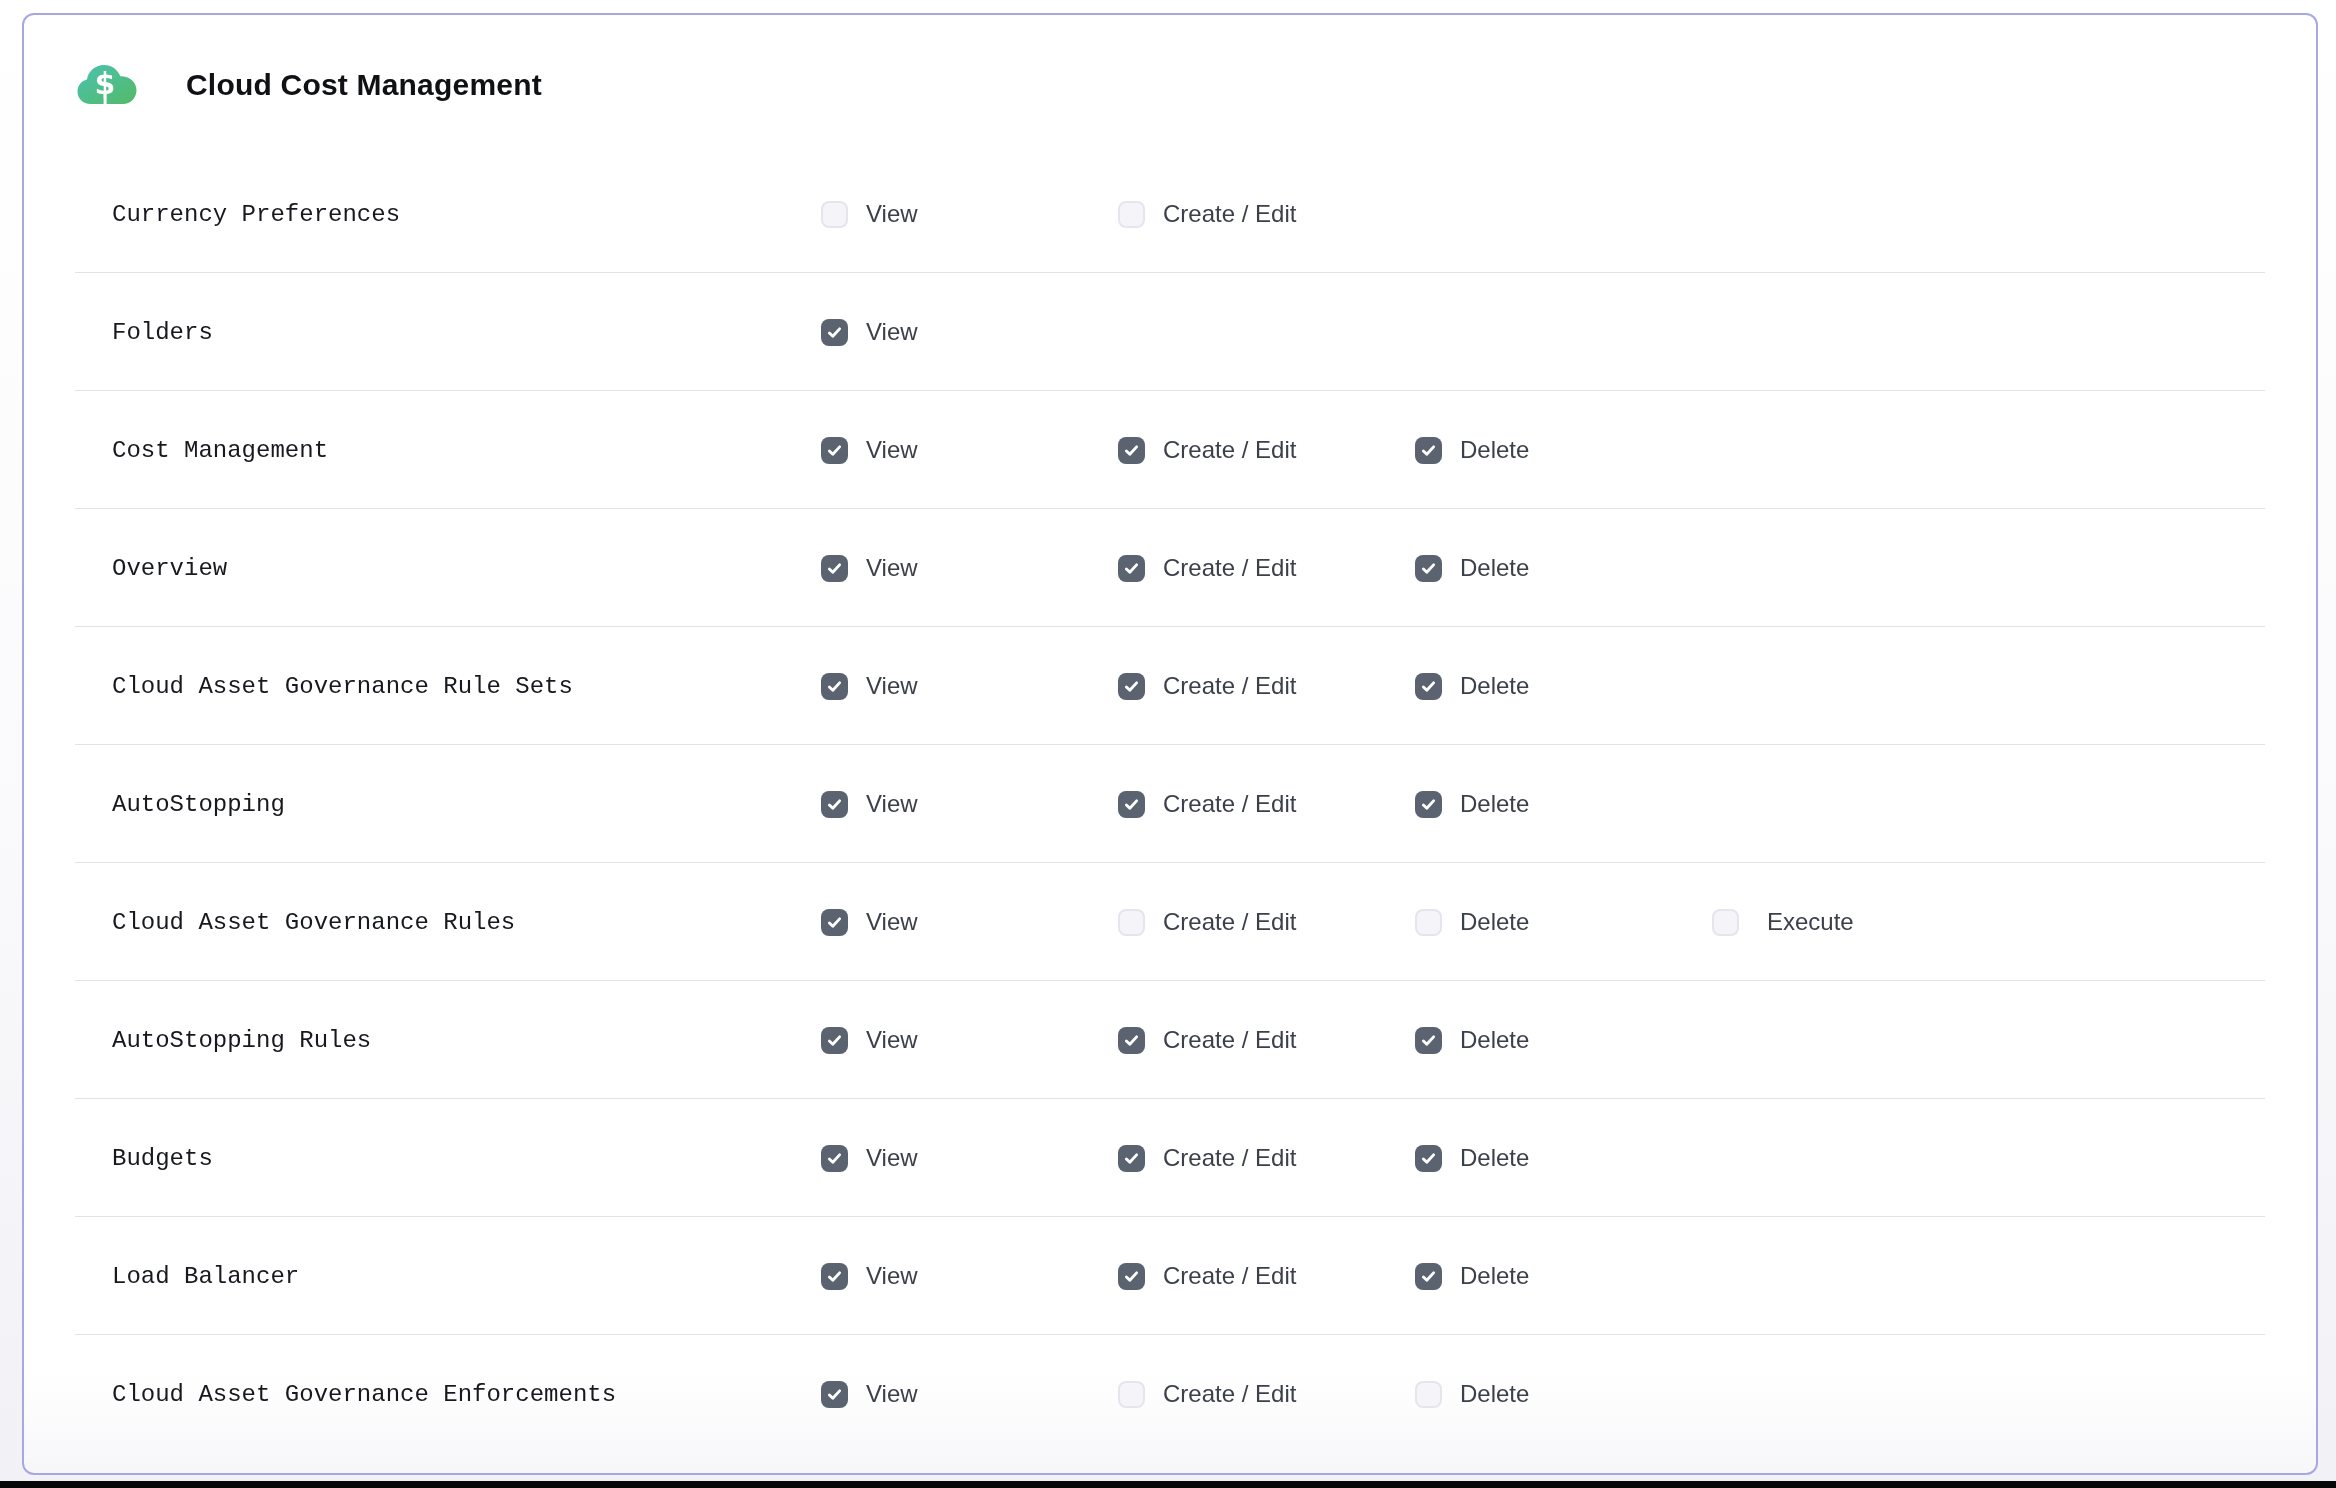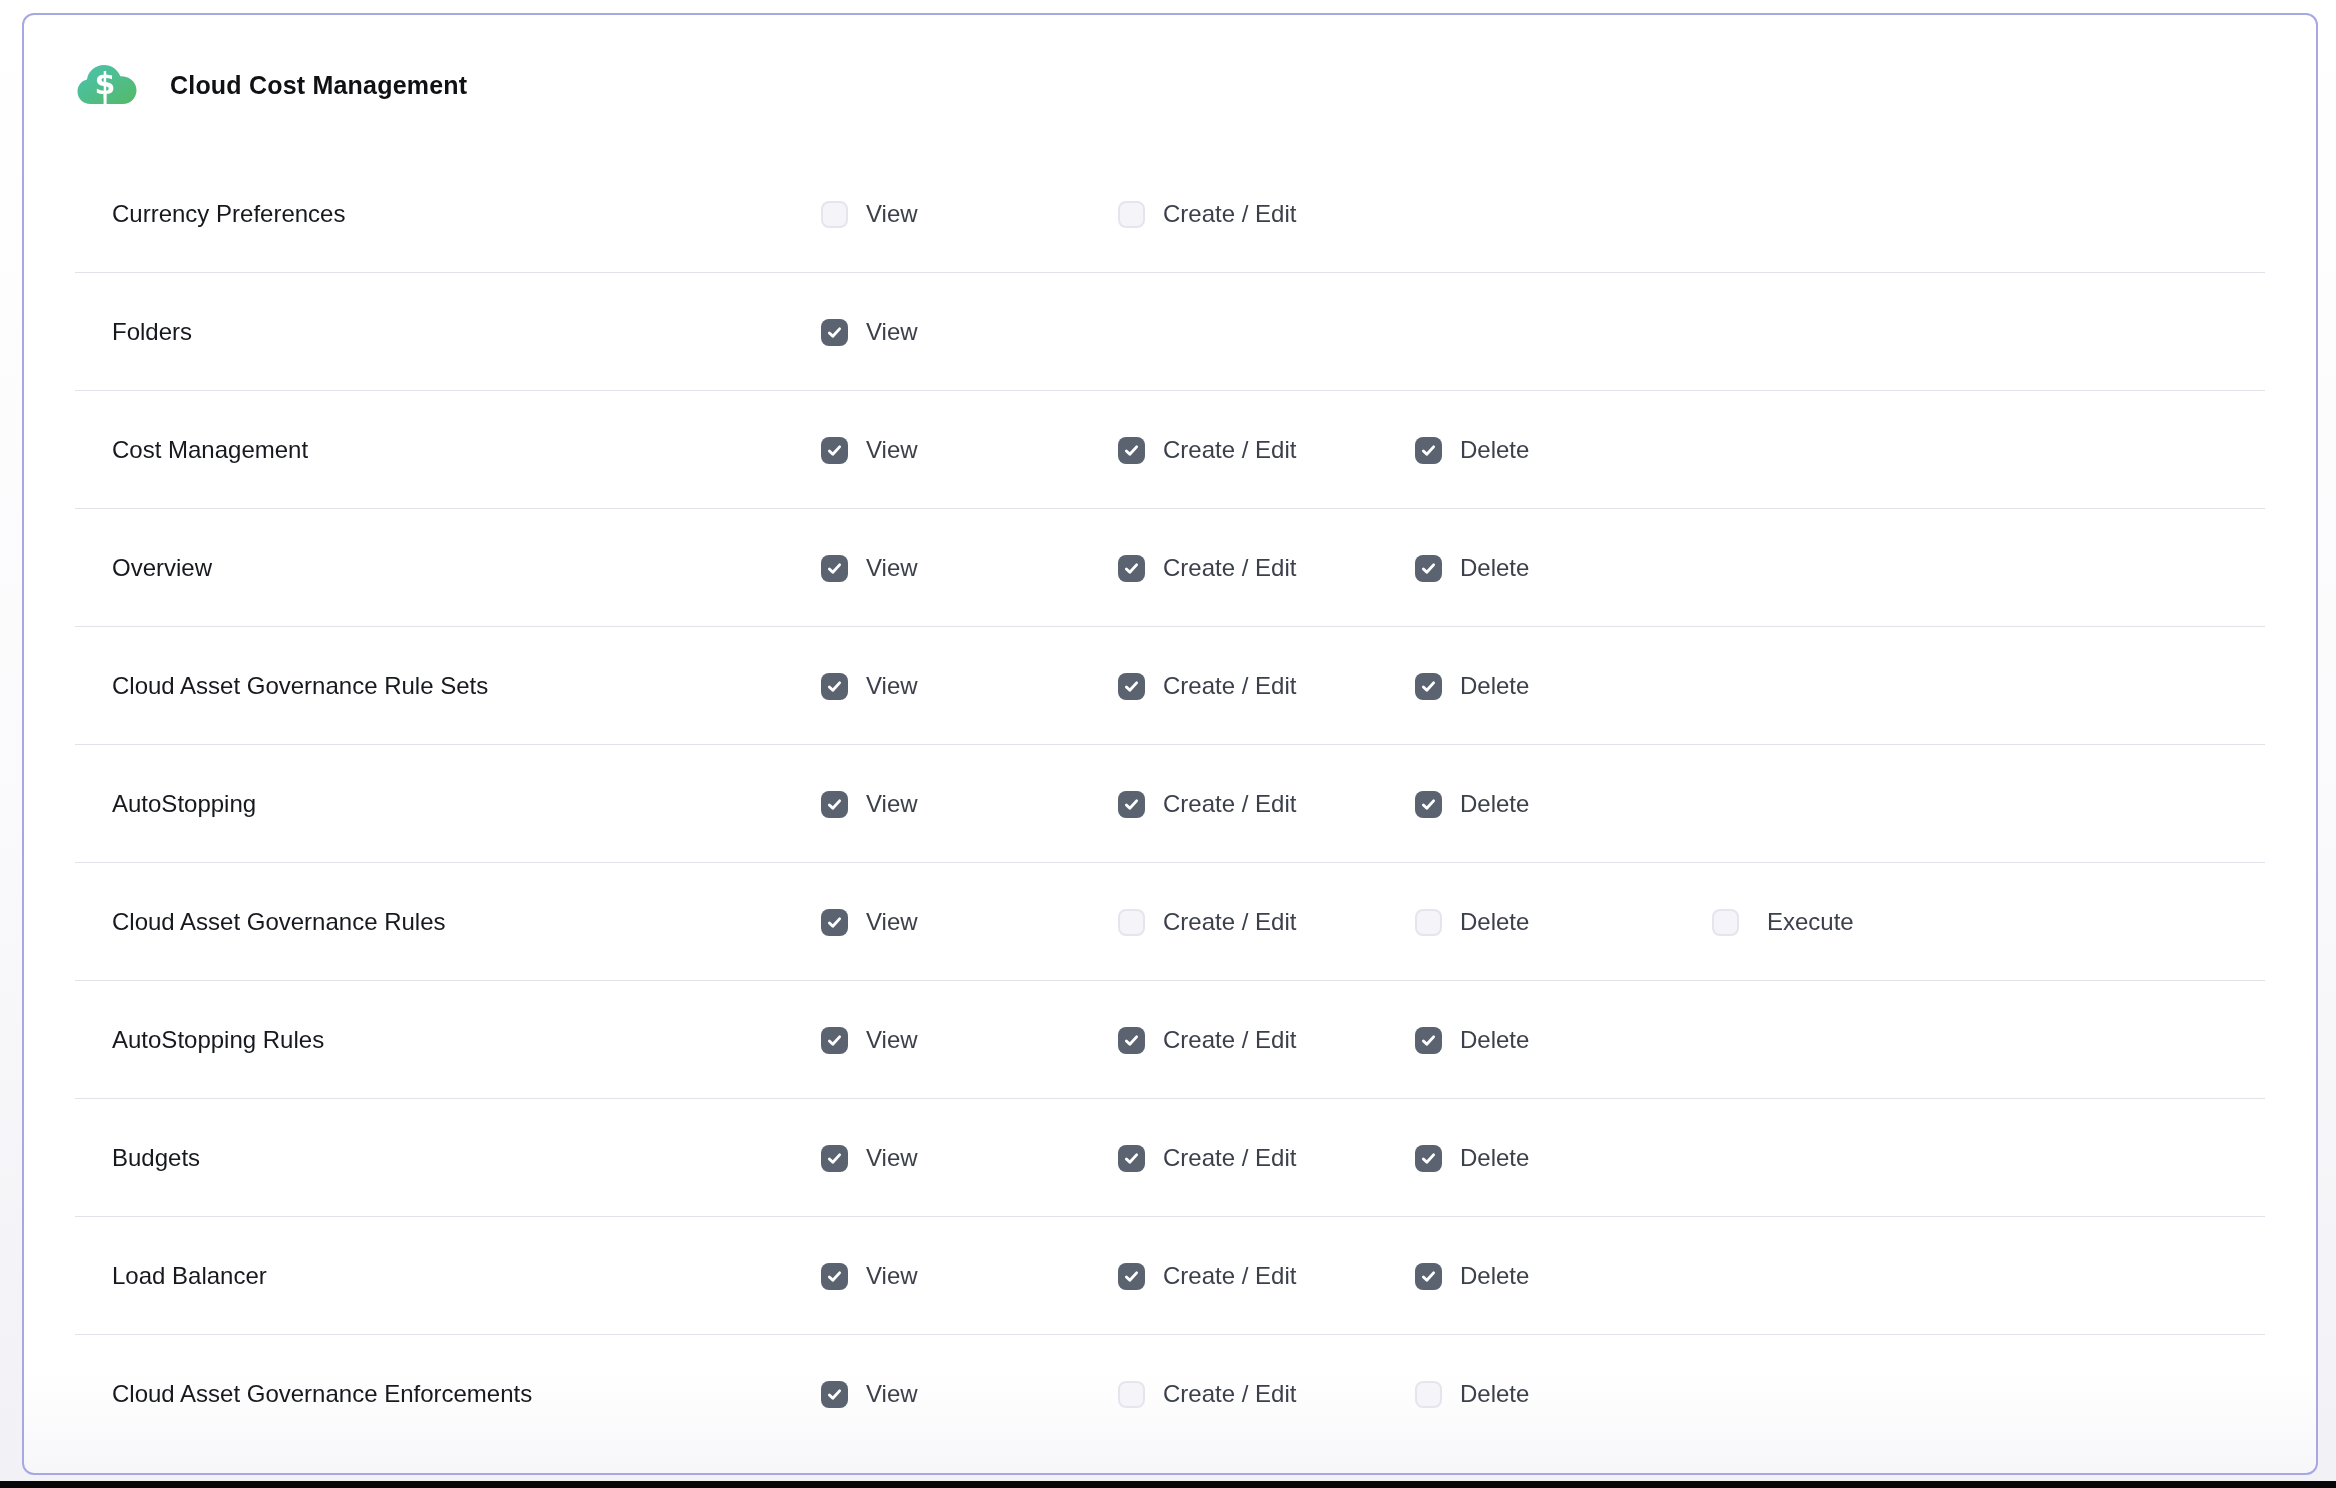--- a/index.html
+++ b/index.html
@@ -22,40 +22,42 @@
   }
   .card-header {
     display: flex;
     align-items: center;
     height: 140px;
     padding-left: 52px;
     gap: 32px;
   }
   .module-icon { width: 62px; height: 50px; flex: 0 0 auto; }
   .page-title {
-    font-size: 25px;
+    font-size: 30px;
     font-weight: 700;
     color: #101114;
     letter-spacing: 0.2px;
+    margin-left: 16px;
   }
   .rows { }
   .perm-row {
     position: relative;
     height: 117px;
     margin: 0 51px;
     border-bottom: 1.5px solid #e2e2e9;
   }
   .perm-row:last-child { border-bottom: none; }
   .row-label {
     position: absolute;
     left: 37px; top: 50%;
     transform: translateY(-50%);
     font-size: 24px;
     color: #17191f;
     white-space: nowrap;
+    font-family: Liberation Mono, monospace;
   }
   .perm-cell {
     position: absolute;
     top: 50%;
     transform: translateY(-50%);
     display: flex;
     align-items: flex-end;
     gap: 18px;
   }
   .cb {

